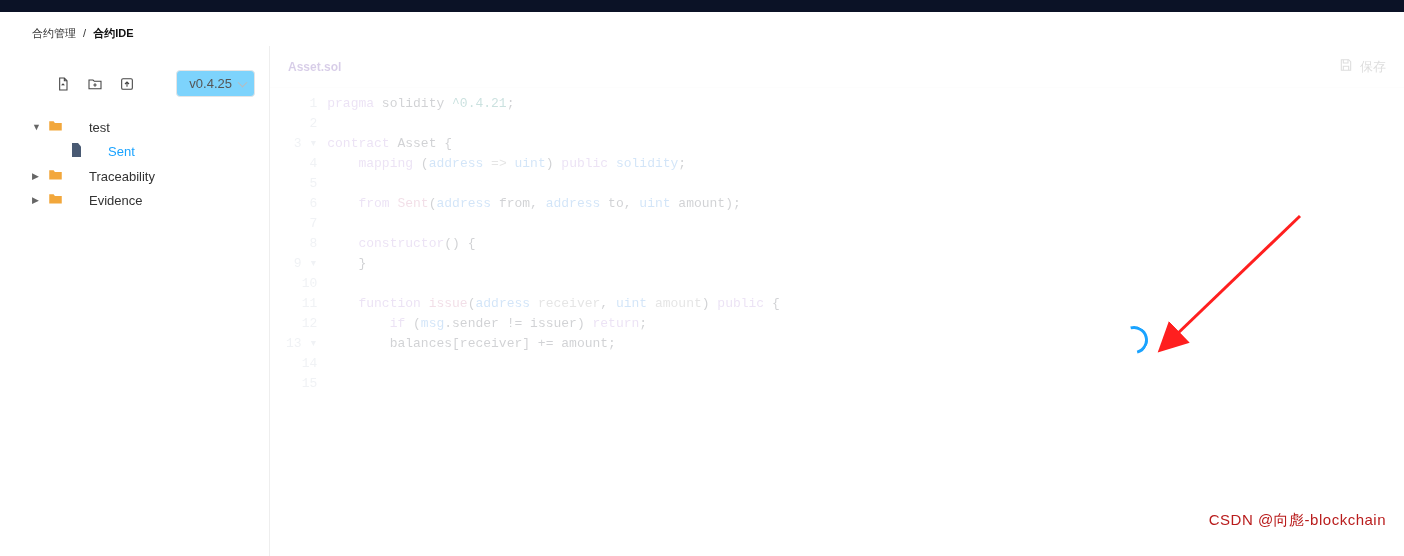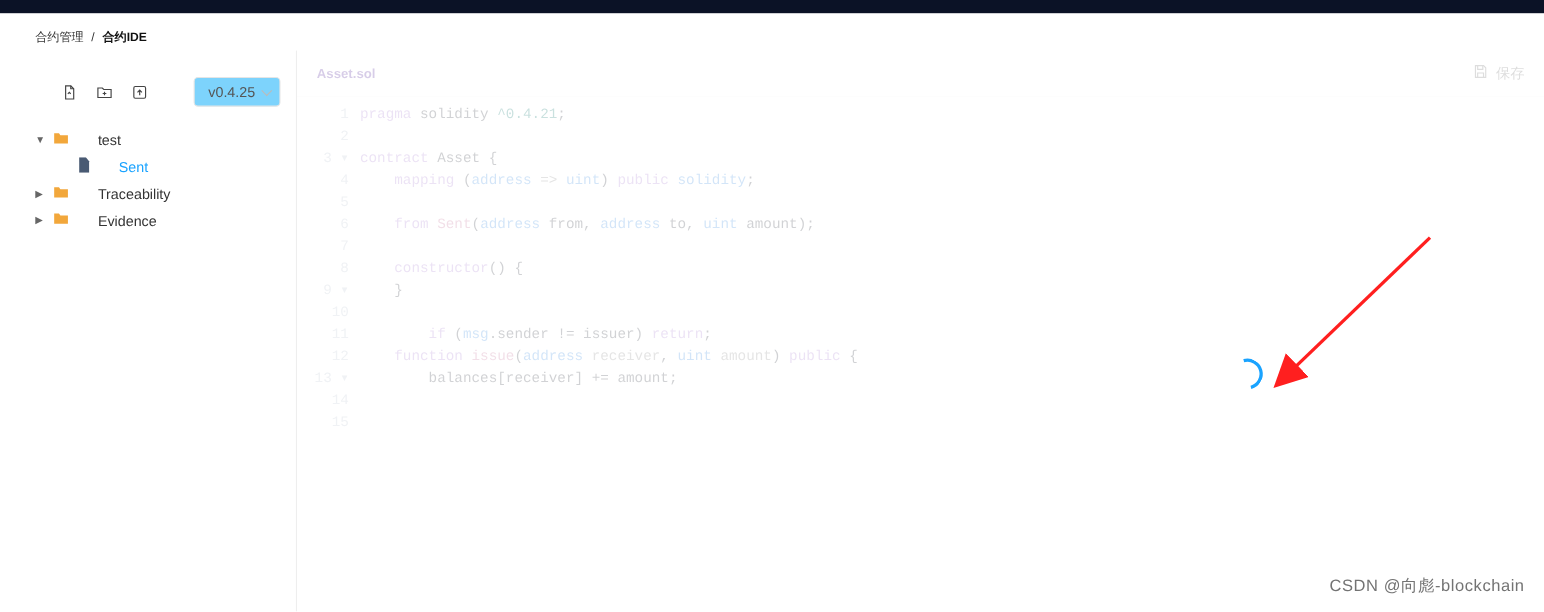--- a/index.html
+++ b/index.html
@@ -45,21 +45,21 @@
   .str { color: #0f766e; }
   .op { color: #888; }
   .ty { color: #3a8be0; }
   .fn { color: #c36f96; }
   .pn { color: #888; }
 
   .spinner { position: absolute; width: 28px; height: 28px; border: 3px solid transparent; border-top-color: #1aa3ff; border-right-color: #1aa3ff; border-radius: 50%; left: 850px; top: 280px; transform: rotate(30deg); }
 
   .arrow-svg { position: absolute; left: 880px; top: 160px; pointer-events: none; }
 
-  .watermark { position: absolute; right: 18px; bottom: 14px; color: #737373; font-size: 15px; letter-spacing: 0.5px; }
+  .watermark { position: absolute; right: 18px; bottom: 26px; color: #b91c1c; font-size: 15px; letter-spacing: 0.5px; }
 </style>
 </head>
 <body>
 
 <div class="topbar"></div>
 
 <div class="breadcrumb">
   <span class="bc-parent">合约管理</span>
   <span class="bc-sep">/</span>
   <span class="bc-current">合约IDE</span>
@@ -169,22 +169,22 @@
         <div><span class="kw">pragma</span><span> solidity </span><span class="str">^0.4.21</span><span>;</span></div>
         <div></div>
         <div><span class="kw">contract</span><span> Asset {</span></div>
         <div><span class="kw">    mapping</span><span> (</span><span class="ty">address</span><span class="op"> =&gt; </span><span class="ty">uint</span><span>) </span><span class="kw">public</span><span class="id"> solidity</span><span>;</span></div>
         <div></div>
         <div><span class="kw">    from</span><span class="fn"> Sent</span><span>(</span><span class="ty">address</span><span> from, </span><span class="ty">address</span><span> to, </span><span class="ty">uint</span><span> amount);</span></div>
         <div></div>
         <div><span class="kw">    constructor</span><span>() {</span></div>
         <div>    }</div>
         <div></div>
+        <div><span class="kw">    function</span><span class="fn"> issue</span><span>(</span><span class="ty">address</span><span class="pn"> receiver</span><span>, </span><span class="ty">uint</span><span class="pn"> amount</span><span>) </span><span class="kw">public</span><span> {</span></div>
         <div><span class="kw">        if</span><span> (</span><span class="id">msg</span><span>.sender != issuer) </span><span class="kw">return</span><span>;</span></div>
-        <div><span class="kw">    function</span><span class="fn"> issue</span><span>(</span><span class="ty">address</span><span class="pn"> receiver</span><span>, </span><span class="ty">uint</span><span class="pn"> amount</span><span>) </span><span class="kw">public</span><span> {</span></div>
         <div><span>        balances[receiver] += amount;</span></div>
       </div>
     </div>
 
     <div class="overlay"></div>
     <div class="spinner"></div>
 
     <svg class="arrow-svg" width="160" height="150">
       <defs>
           <marker id="ah" markerWidth="12" markerHeight="12" refX="2" refY="5" orient="auto">

